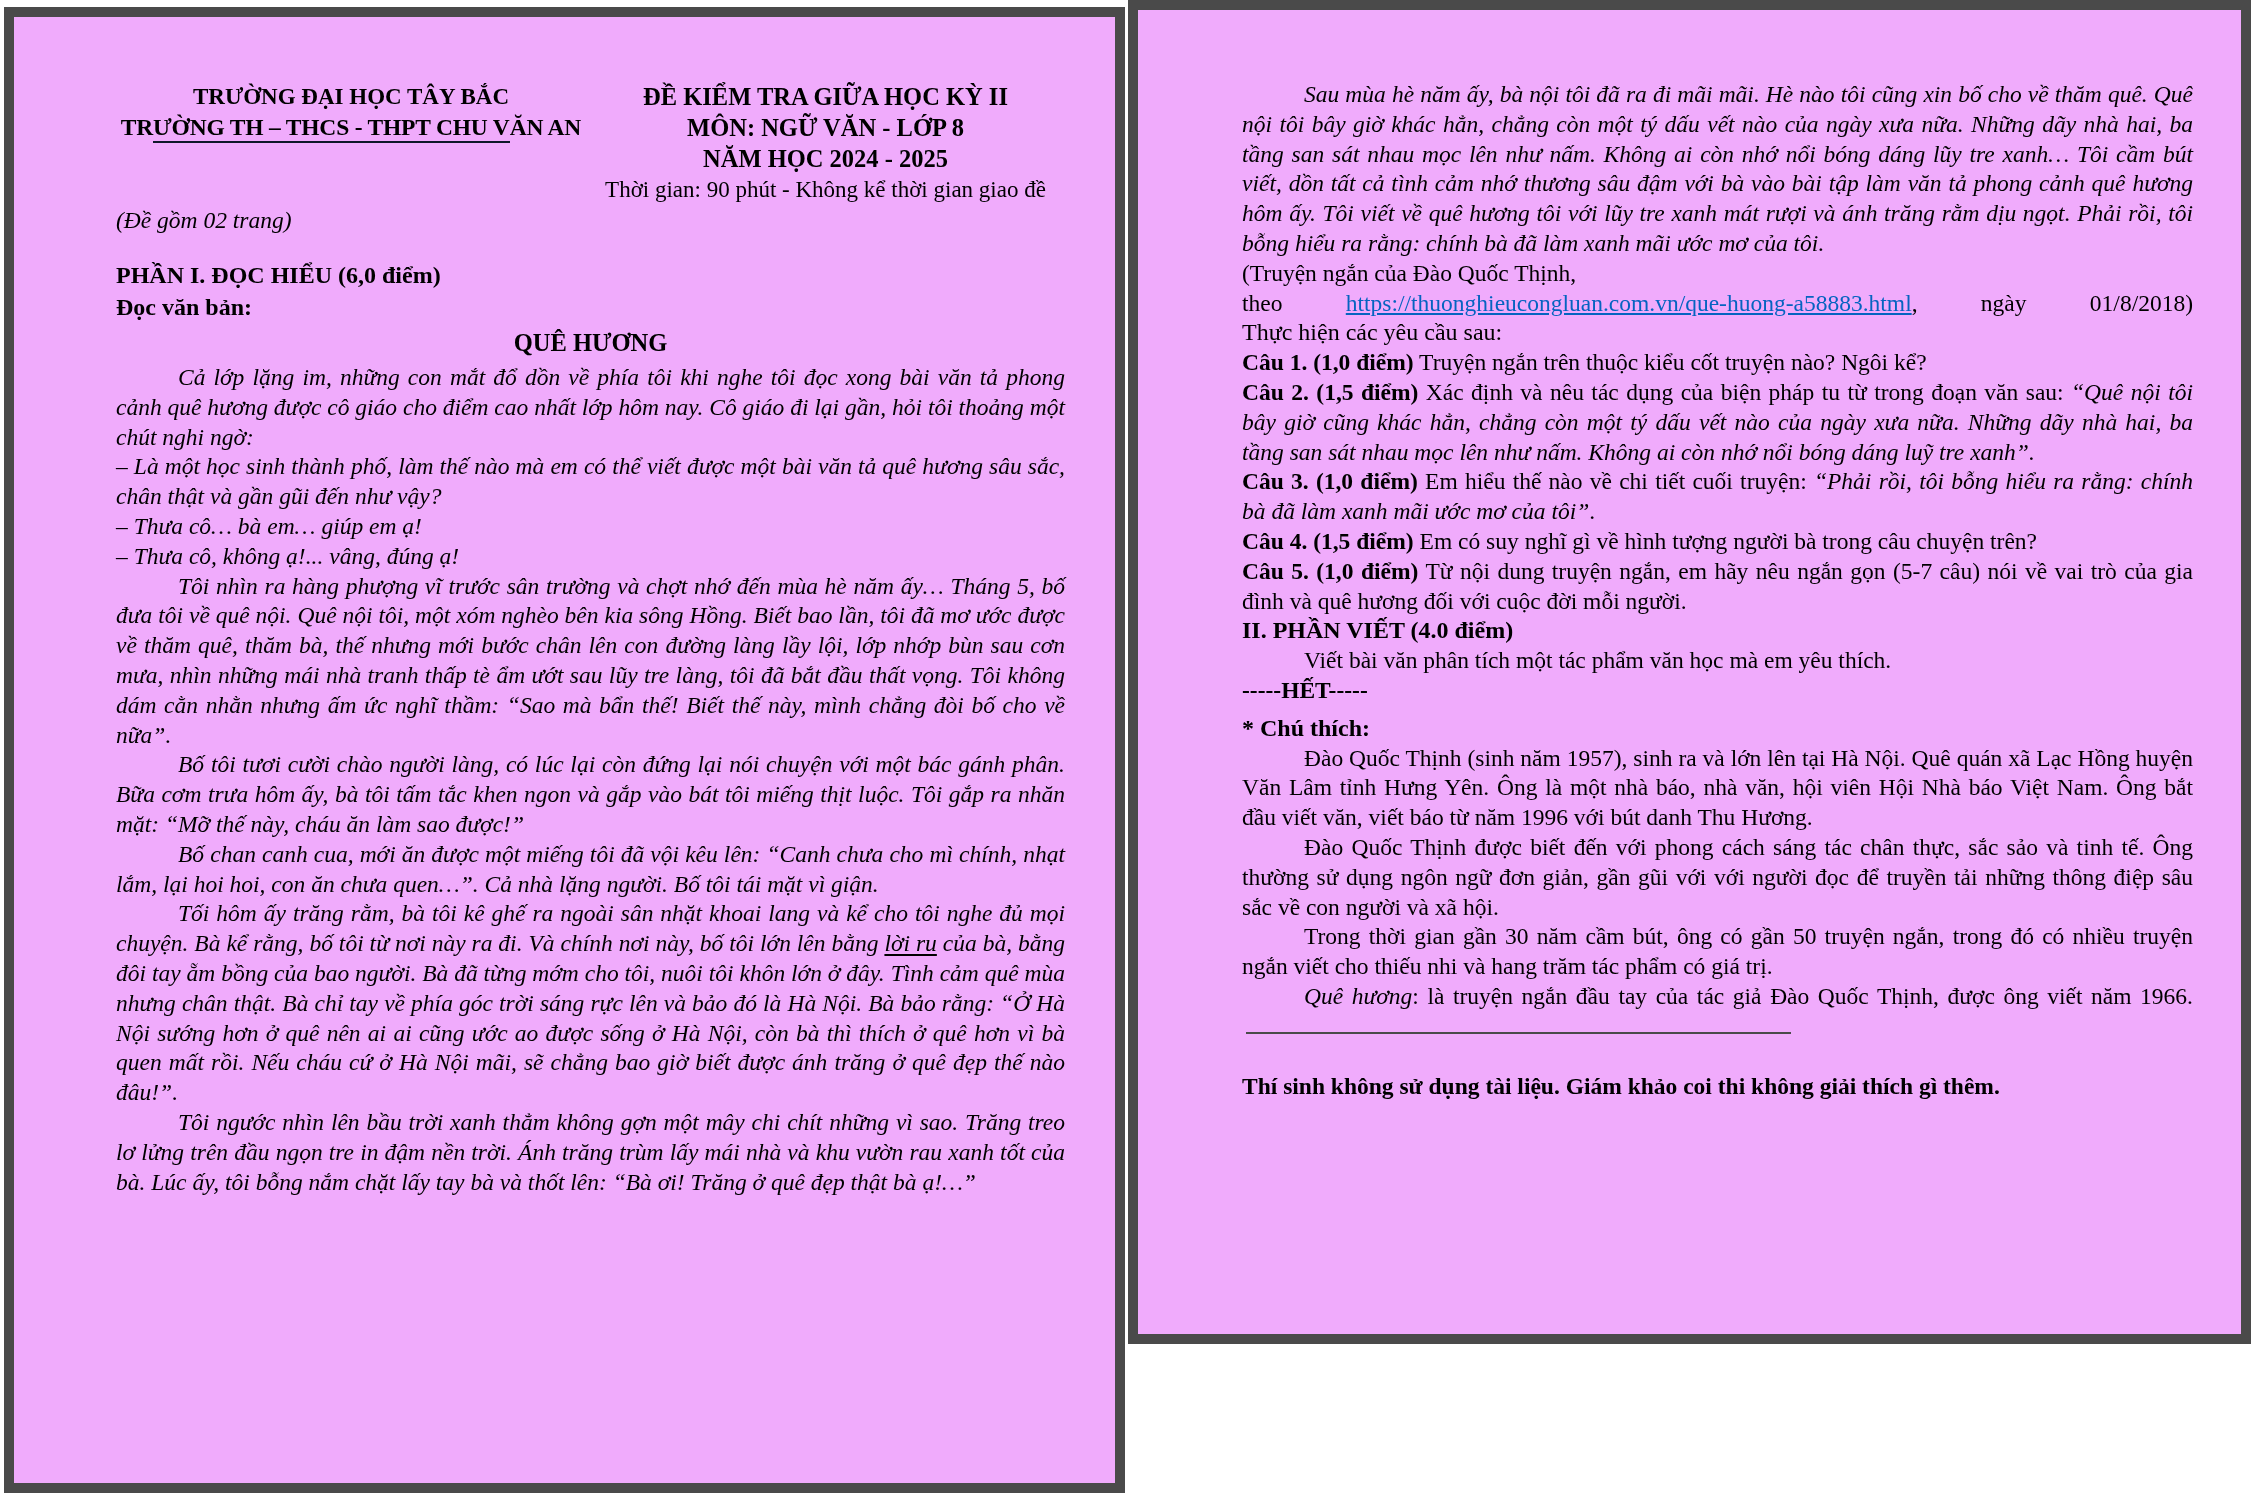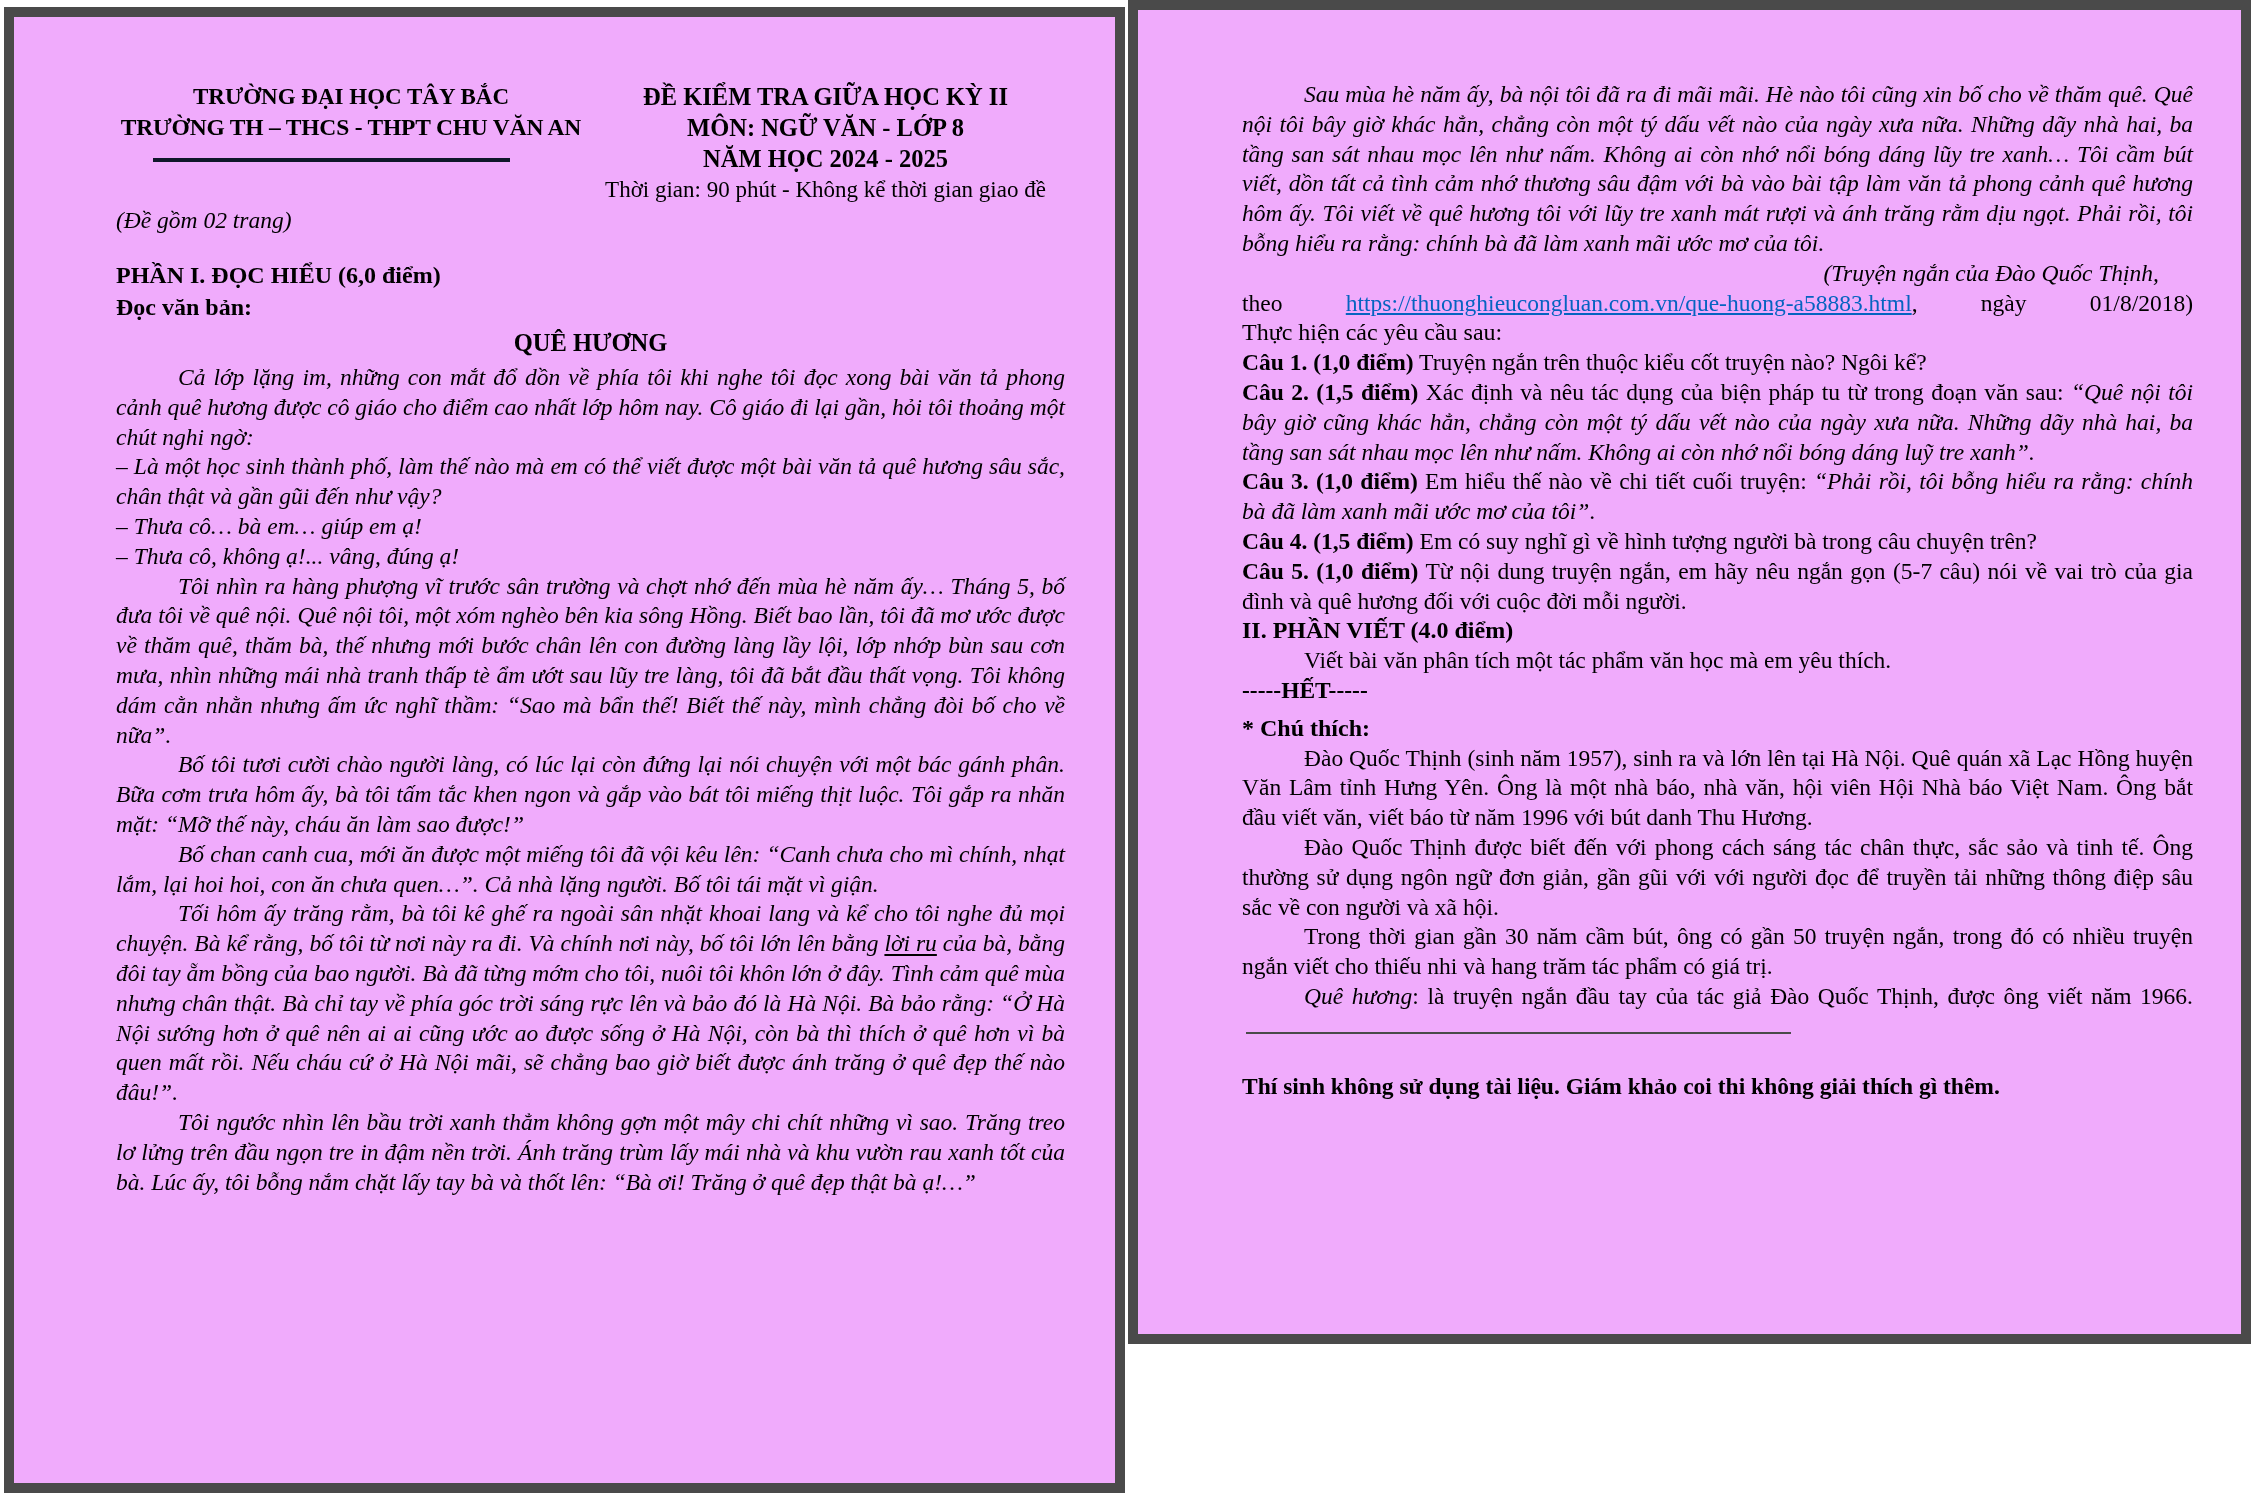--- a/index.html
+++ b/index.html
@@ -14,35 +14,35 @@
   p{margin:0;font-size:23.5px;line-height:29.8px;text-align:justify;}
   .ind{text-indent:62px;}
   .it{font-style:italic;}
 
   
   .hdr{display:flex;line-height:31px;}
   .hdr-left{width:470px;text-align:center;font-weight:bold;font-size:23px;}
   .hdr-left .l2{font-size:23.5px;letter-spacing:-0.2px;}
   .hdr-right{flex:1;text-align:center;font-weight:bold;font-size:24.5px;white-space:nowrap;}
   .hdr-right .time{font-weight:normal;font-size:23px;}
-  .u2{border-bottom:4px solid #0f172a;padding-bottom:18px;}
+  .u2{border-bottom:2px solid #0f172a;padding-bottom:1px;}
   .pages-note{font-style:italic;text-align:left;line-height:30px;}
 
   .sec-head{font-weight:bold;font-size:24px;line-height:32px;margin-top:24px;}
   .doc-label{font-weight:bold;font-size:24px;line-height:32px;}
   .story-title{font-weight:bold;font-size:24.5px;text-align:center;line-height:32px;margin-top:4px;}
   #story1{margin-top:4px;}
   #story1 p{font-style:italic;}
 
   
   .ru{text-decoration:underline;text-underline-offset:3px;}
   .ri{font-style:italic;}
 
   
-  .citation{text-align:right;padding-right:34px;font-style:italic;}
+  .citation{padding-right:34px;}
   .source-line{text-align:justify;text-align-last:justify;}
   .source-line a{color:#0563C1;text-decoration:underline;}
   .req-head{font-weight:normal;font-size:24px;}
   .q .ql{font-weight:bold;}
   .writing-task{text-indent:62px;}
   .end-marker{font-weight:bold;}
   .notes-head{font-weight:bold;font-size:24px;margin-top:8px;}
   .endline{display:inline-block;width:545px;border-bottom:2px solid #4a4a4a;height:2px;margin-left:4px;}
   .exam-note{font-weight:bold;margin-top:30px;text-align:left;}
 </style>

